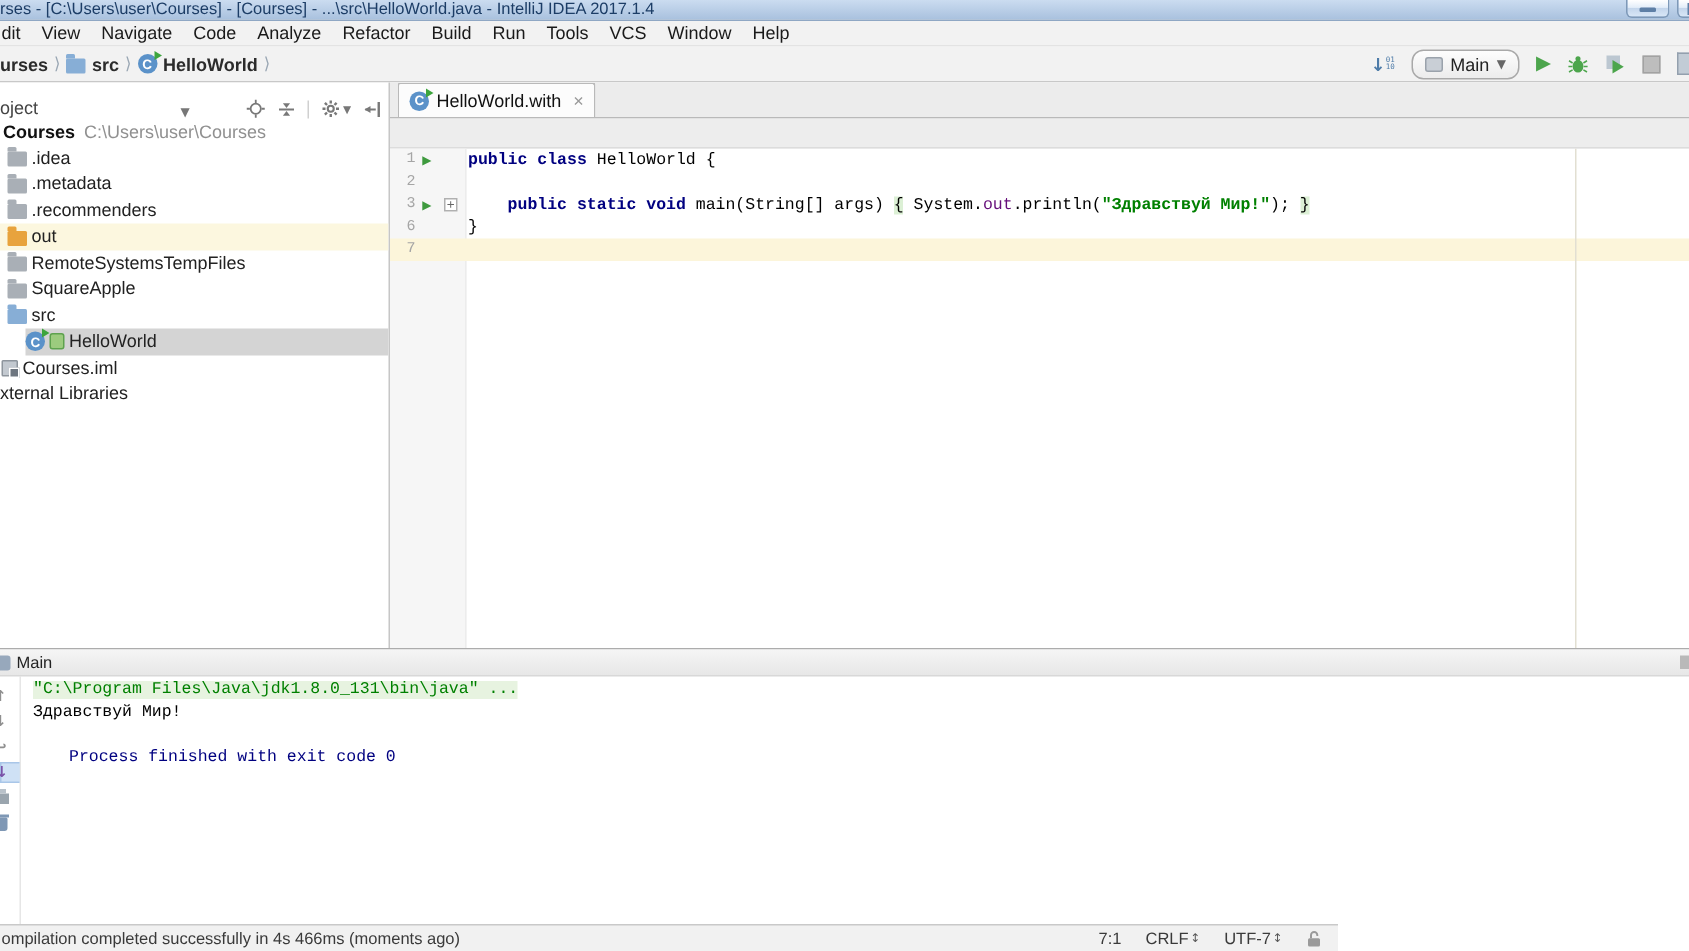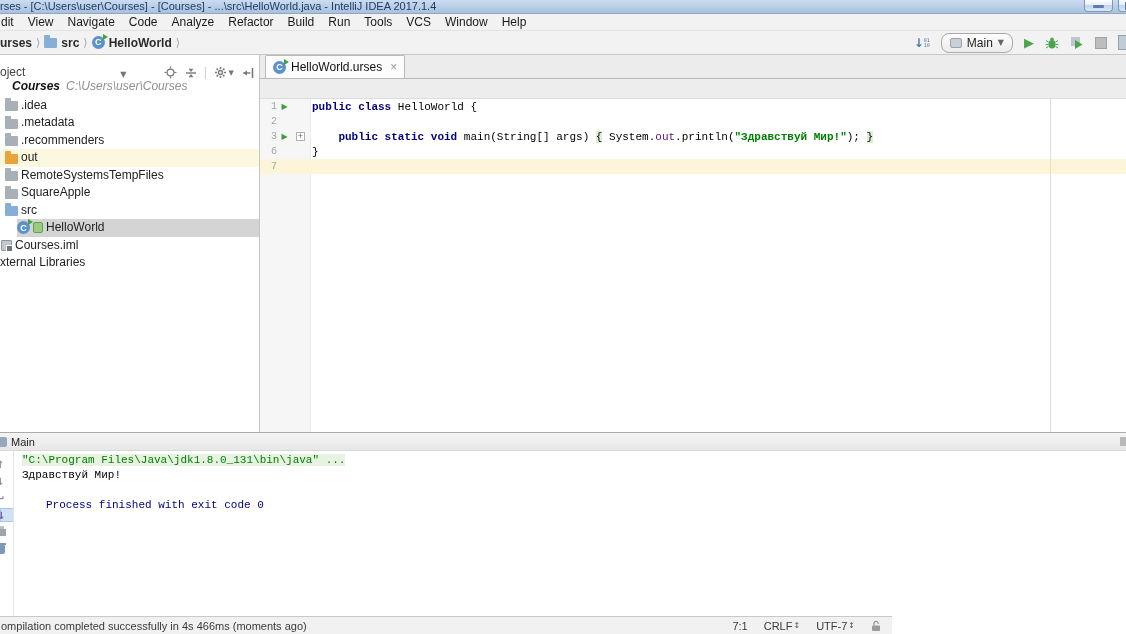--- a/index.html
+++ b/index.html
@@ -21,21 +21,21 @@
   
   .menubar{position:absolute;left:0;top:14px;width:1126px;height:17px;background:#F2F2F2;
     border-bottom:1px solid #E3E3E3;box-sizing:border-box;display:flex;align-items:center;font-size:12px;color:#1A1A1A;}
   .menu-item{padding:0 7px;line-height:16px;}
   .menu-item:first-child{padding-left:1px;}
 
   
   .navbar{position:absolute;left:0;top:31px;width:1126px;height:24px;background:#F2F2F2;
     border-bottom:1px solid #C8C8C8;box-sizing:border-box;display:flex;align-items:center;}
   .breadcrumb{display:flex;align-items:center;font-size:12px;color:#333;}
-  .crumb{display:flex;align-items:flex-start;gap:4px;}
+  .crumb{display:flex;align-items:center;gap:4px;}
   .crumb-label{font-weight:600;color:#2B2B2B;}
   .crumb-sep{color:#9AA7B4;font-size:11px;padding:0 4px;font-family:"DejaVu Sans",sans-serif;}
   .nav-right{margin-left:auto;display:flex;align-items:center;gap:11px;padding-right:2px;}
   .sort-ic{display:flex;align-items:center;color:#4D7BA8;}
   .sort-ic .arrow{font-size:12px;font-weight:bold;font-family:"DejaVu Sans",sans-serif;}
   .sort-ic .digits{font-size:5px;line-height:5px;font-family:"DejaVu Sans Mono",monospace;}
   .combo{height:18px;border:1px solid #A9A9A9;border-radius:8px;background:linear-gradient(#FDFDFD,#ECECEC);
     display:flex;align-items:center;gap:5px;padding:0 8px;font-size:12px;color:#222;}
   .combo-ic{width:12px;height:10px;background:#C9CFD6;border:1px solid #9AA2AB;border-radius:2px;box-sizing:border-box;}
   .combo-caret{font-size:8px;color:#666;font-family:"DejaVu Sans",sans-serif;}
@@ -48,21 +48,21 @@
 
   
   .project-panel{width:260px;flex:none;background:#FFF;border-right:1px solid #C6C6C6;box-sizing:border-box;
     display:flex;flex-direction:column;overflow:hidden;}
   .pp-header{height:24px;flex:none;display:flex;align-items:flex-end;font-size:12px;color:#444;padding-right:5px;}
   .pp-caret{font-size:8px;color:#777;margin-left:95px;font-family:"DejaVu Sans",sans-serif;}
   .pp-icons{margin-left:auto;display:flex;align-items:center;gap:8px;}
   .pp-sep{width:1px;height:12px;background:#D0D0D0;}
   .pph-caret{font-size:7px;color:#777;margin-left:-6px;font-family:"DejaVu Sans",sans-serif;}
   .pp-tree{flex:1;font-size:12px;color:#222;}
-  .tree-root{height:17.5px;display:flex;padding-left:12px;white-space:nowrap;font-style:italic;}
+  .tree-root{height:17.5px;display:flex;align-items:center;padding-left:2px;white-space:nowrap;}
   .tree-root .root-name{font-weight:bold;color:#111;}
   .tree-root .root-path{color:#909090;margin-left:6px;}
   .tree-row{height:17.5px;display:flex;align-items:stretch;white-space:nowrap;}
   .tree-row .spacer{flex:none;}
   .tree-row .content{display:flex;align-items:center;gap:3px;flex:1;padding-right:4px;}
   .row-selected .content{background:#D4D4D4;}
   .row-highlight{background:#FCF7DF;}
   .tree-label{line-height:17px;}
 
   
@@ -346,21 +346,21 @@
               </span>
             </div>
           </div>
       </div>
     </div>
 
     <div class="editor">
       <div class="tab-bar">
         <div class="tab">
           <span class="icon-class run">C</span>
-          <span>HelloWorld.urses</span>
+          <span>HelloWorld.with</span>
           <span class="tab-close">×</span>
         </div>
       </div>
       <div class="editor-strip"></div>
       <div class="editor-body">
         <div class="gutter-col"></div>
         <div class="margin-line"></div>
         <div class="code-lines">
             <div class="code-line">
               <span class="ln-num">1</span>

